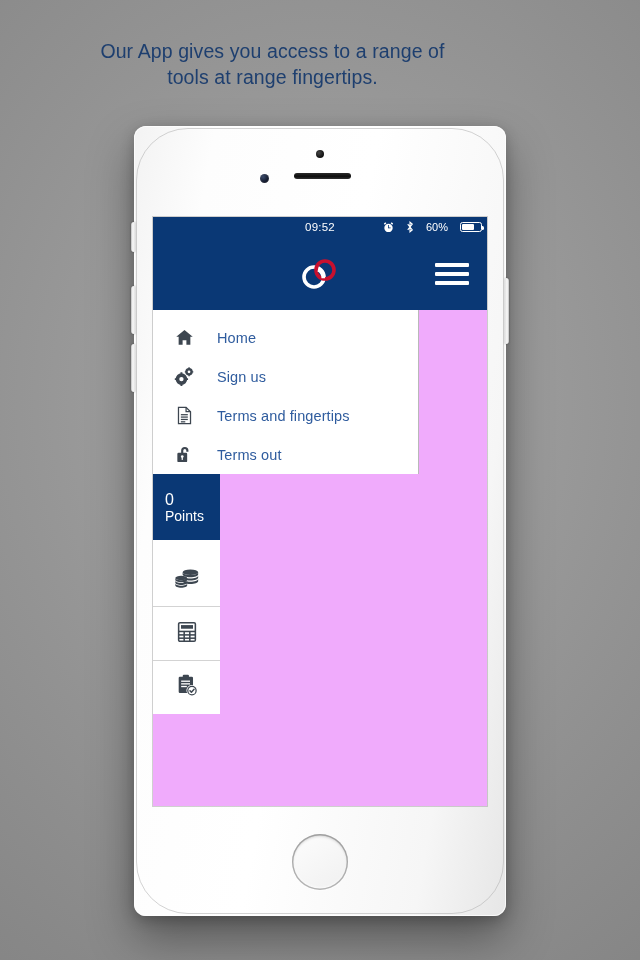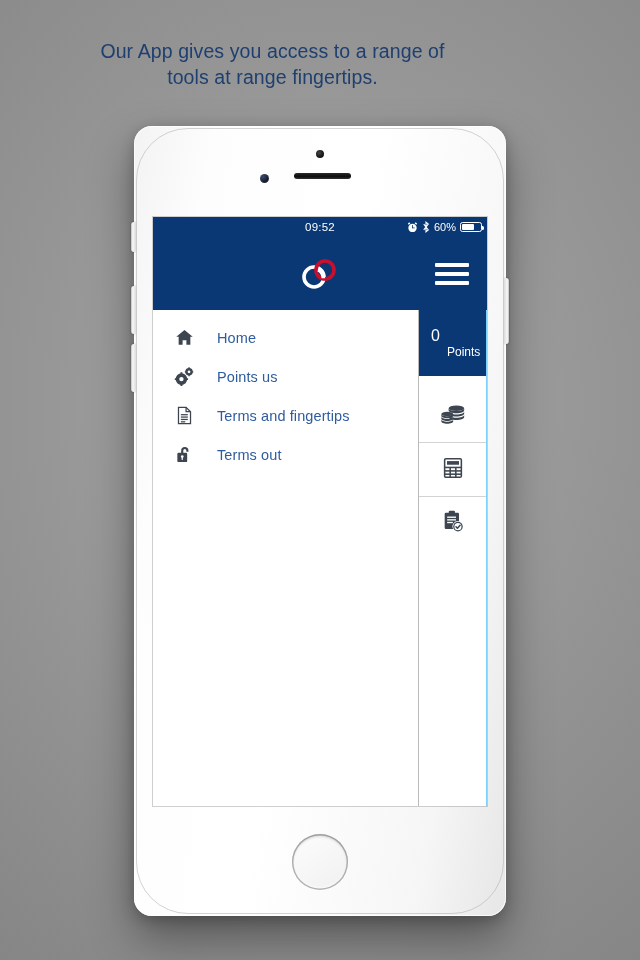--- a/index.html
+++ b/index.html
@@ -31,21 +31,21 @@
   .caption .line { display: block; }
 
   
   .phone {
     position: absolute;
     left: 134px;
     top: 126px;
     width: 372px;
     height: 790px;
     background: linear-gradient(100deg, #f3f3f3 0%, #fdfdfd 16%, #ffffff 48%, #f6f6f6 82%, #e6e6e6 100%);
-    border-radius: 18px;
+    border-radius: 12px;
     box-shadow:
       0 22px 46px rgba(0,0,0,.38),
       0 4px 14px rgba(0,0,0,.22),
       inset 0 0 0 1px rgba(255,255,255,.75);
   }
   .phone-inner-ring {
     position: absolute;
     inset: 2px;
     border-radius: 52px;
     border: 1px solid rgba(175,175,175,.55);
@@ -129,21 +129,21 @@
     left: 0; right: 0;
     text-align: center;
     font-size: 11.5px;
     letter-spacing: .2px;
   }
   .status-right {
     position: absolute;
     right: 5px;
     display: flex;
     align-items: center;
-    gap: 4px;
+    gap: 12px;
     font-size: 11px;
   }
   .icon-alarm, .icon-bt { display: block; }
   .battery {
     width: 22px; height: 10px;
     border: 1px solid #fff;
     border-radius: 2.5px;
     position: relative;
     display: inline-block;
   }
@@ -189,22 +189,23 @@
     display: block;
     height: 4px;
     background: #ffffff;
     border-radius: 1px;
   }
 
   
   .app-body {
     position: relative;
     height: 496px;
-    background: #7dd3fc;
-    display: flex;
+    background: #f0abfc;
+    display: flex;
+    flex-direction: column;
   }
 
   
   .drawer {
     width: 266px;
     background: #ffffff;
     padding-top: 8px;
     border-right: 1px solid #b9b9b9;
   }
   .menu-item {
@@ -244,21 +245,21 @@
     height: 66px;
     background: #0a3875;
     color: #ffffff;
     display: flex;
     flex-direction: column;
     justify-content: center;
     padding-left: 12px;
     cursor: pointer;
   }
   .points-value { font-size: 16px; line-height: 19px; }
-  .points-label { font-size: 12px; line-height: 15px; margin-left: 16px; }
+  .points-label { font-size: 14px; line-height: 15px; }
 
   .rail-item {
     width: 67px;
     height: 53px;
     display: flex;
     align-items: center;
     justify-content: center;
     color: #3d4650;
     cursor: pointer;
   }
@@ -340,21 +341,21 @@
 
         <div class="menu-item">
           <span class="menu-icon">
             <svg width="21" height="20" viewBox="0 0 26 24" fill="currentColor">
               <path d="M9.2 7.4a7.2 7.2 0 1 0 0 14.4 7.2 7.2 0 0 0 0-14.4zm0 4.5a2.7 2.7 0 1 1 0 5.4 2.7 2.7 0 0 1 0-5.4z"></path>
               <path d="M8.0 6.0h2.4v3.0H8.0zM8.0 20.2h2.4v3.0H8.0zM1.0 13.4h3.0v2.4H1.0zM14.4 13.4h3.0v2.4h-3.0z"></path>
               <path d="M18.6 1.0a4.6 4.6 0 1 0 0 9.2 4.6 4.6 0 0 0 0-9.2zm0 2.9a1.7 1.7 0 1 1 0 3.4 1.7 1.7 0 0 1 0-3.4z"></path>
               <path d="M17.8 0h1.7v2.0h-1.7zM17.8 9.2h1.7v2.0h-1.7zM13.4 4.8h2.0v1.7h-2.0zM21.9 4.8h2.0v1.7h-2.0z"></path>
             </svg>
           </span>
-          <span class="menu-label">Points us</span>
+          <span class="menu-label">Sign us</span>
         </div>
 
 
         <div class="menu-item">
           <span class="menu-icon">
             <svg width="17" height="19" viewBox="0 0 20 24" fill="none" stroke="currentColor" stroke-width="1.6">
               <path d="M2.4 1.6h9.6l5.6 5.6v15.2H2.4z"></path>
               <path d="M12.0 1.6v5.6h5.6"></path>
               <line x1="5.4" y1="11.0" x2="14.2" y2="11.0"></line>
               <line x1="5.4" y1="14.0" x2="14.2" y2="14.0"></line>

